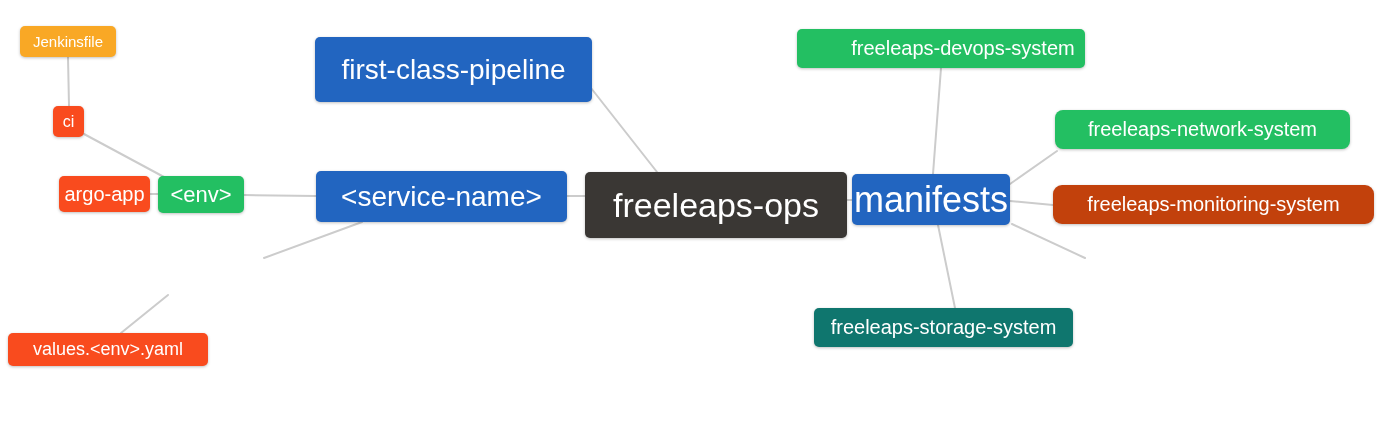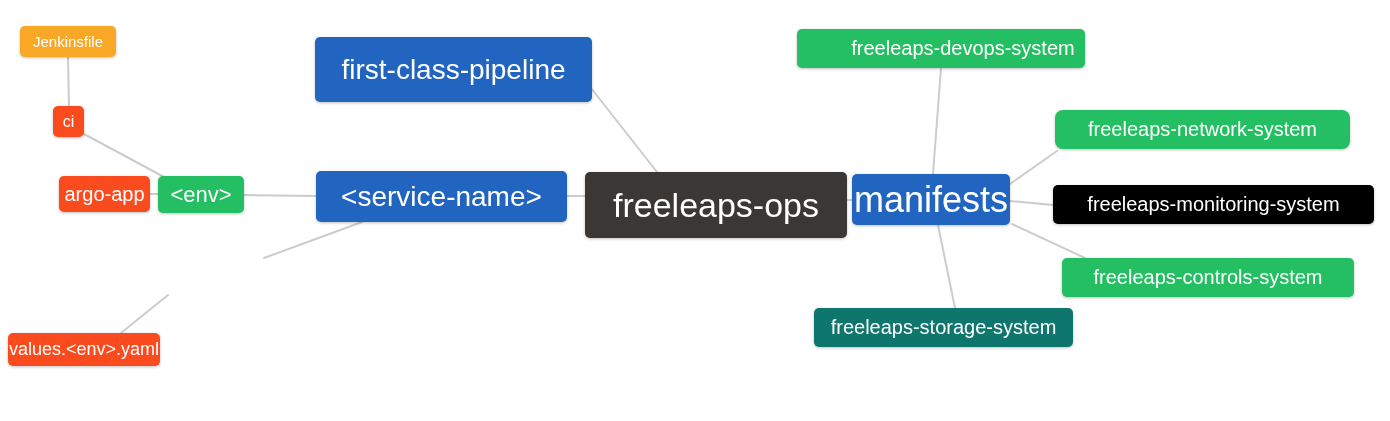--- a/index.html
+++ b/index.html
@@ -63,43 +63,40 @@
     </div>
     <div class="node" style="left: 53px; top: 106px; width: 31px; height: 31px; font-size: 16px; background: rgb(249, 75, 30);">
       <span>ci</span>
     </div>
     <div class="node" style="left: 31px; top: 176px; width: 91px; height: 36px; font-size: 20px; background: rgb(249, 75, 30); margin-left: 28px;">
       <span>argo-app</span>
     </div>
     <div class="node" style="left: 158px; top: 176px; width: 86px; height: 37px; font-size: 22px; background: rgb(35, 191, 98);">
       <span>&lt;env&gt;</span>
     </div>
-    <div class="node" style="left: 8px; top: 333px; width: 152px; height: 33px; font-size: 18px; background: rgb(249, 75, 30);">
+    <div class="node" style="left: 8px; top: 333px; width: 200px; height: 33px; font-size: 18px; background: rgb(249, 75, 30);">
       <span>values.&lt;env&gt;.yaml</span>
     </div>
     <div class="node" style="left: 315px; top: 37px; width: 277px; height: 65px; font-size: 28px; background: rgb(34, 101, 192);">
       <span>first-class-pipeline</span>
     </div>
     <div class="node" style="left: 316px; top: 171px; width: 251px; height: 51px; font-size: 28px; background: rgb(34, 101, 192);">
       <span>&lt;service-name&gt;</span>
     </div>
     <div class="node" style="left: 585px; top: 172px; width: 262px; height: 66px; font-size: 34px; background: rgb(58, 55, 52);">
       <span>freeleaps-ops</span>
     </div>
     <div class="node" style="left: 852px; top: 174px; width: 158px; height: 51px; font-size: 36px; background: rgb(34, 101, 192);">
       <span>manifests</span>
     </div>
     <div class="node" style="left: 797px; top: 29px; width: 288px; height: 39px; font-size: 20px; background: rgb(35, 191, 98); padding-left: 44px;">
       <span>freeleaps-devops-system</span>
     </div>
     <div class="node" style="left: 1055px; top: 110px; width: 295px; height: 39px; font-size: 20px; background: rgb(35, 191, 98); border-radius: 8px;">
       <span>freeleaps-network-system</span>
     </div>
-    <div class="node" style="left: 1053px; top: 185px; width: 321px; height: 39px; font-size: 20px; background: #000000;">
+    <div class="node" style="left: 1053px; top: 185px; width: 321px; height: 39px; font-size: 20px; background: #c2410c; border-radius: 9px;">
       <span>freeleaps-monitoring-system</span>
-    </div>
-    <div class="node" style="left: 1062px; top: 258px; width: 292px; height: 39px; font-size: 20px; background: rgb(35, 191, 98);">
-      <span>freeleaps-controls-system</span>
     </div>
     <div class="node" style="left: 814px; top: 308px; width: 259px; height: 39px; font-size: 20px; background: #0f766e;">
       <span>freeleaps-storage-system</span>
     </div>
   </div>
 
 </body></html>

